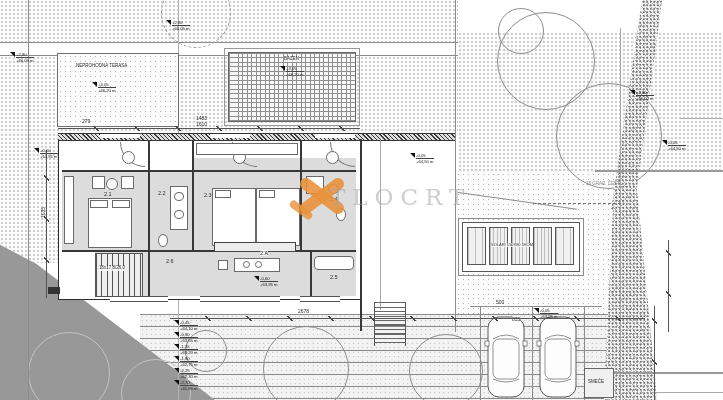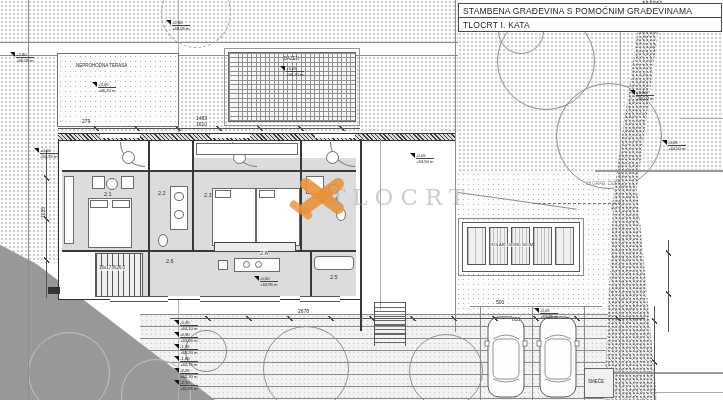--- a/index.html
+++ b/index.html
@@ -366,18 +366,14 @@
       </span>
     </div>
 
   <div class="abs wm-x" style="left:296px;top:172px;width:60px;height:55px;">
     <span class="s1"></span>
       <span class="s2"></span>
       <span class="s3"></span>
   </div>
   <div class="abs wm-text" style="left:330px;top:184px;">TLOCRT</div>
 
-  <div class="abs titleblock" style="left:458px;top:3px;width:262px;">
-    <div class="row">STAMBENA GRAĐEVINA S POMOĆNIM GRAĐEVINAMA</div>
-    <div class="row">TLOCRT I. KATA</div>
-  </div>
 
 </div>
 
 </body></html>

